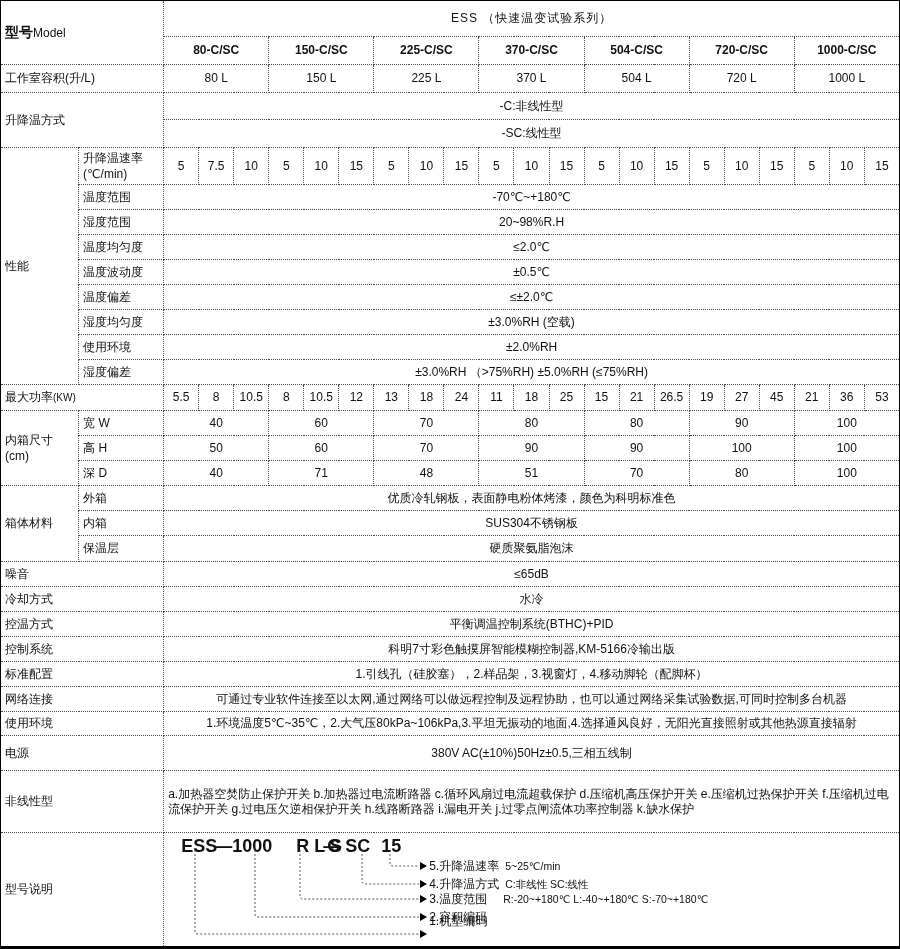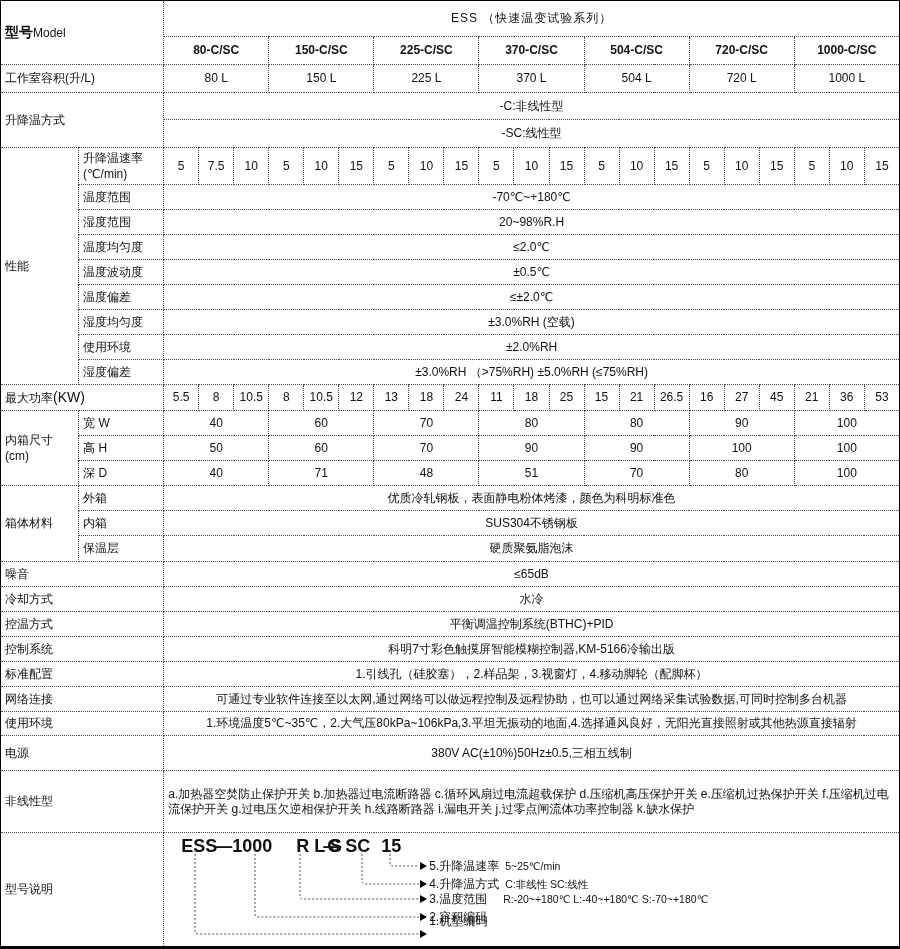--- a/index.html
+++ b/index.html
@@ -16,21 +16,21 @@
     border:1px dotted #4a4a4a;
     font-size:12px;line-height:1.25;
     padding:0 4px;overflow:hidden;vertical-align:middle;
     word-break:break-all;
   }
   td.lbl{text-align:left;padding-left:5px;}
   td.val{text-align:center;padding:0 1px;}
   td.title-cell{text-align:center;font-weight:normal;font-size:15.5px;letter-spacing:1px;}
   td.model-cell{text-align:center;font-weight:bold;font-size:12.5px;}
   .big-lbl{font-size:14px;font-weight:bold;}
-  .small{font-size:14px;}
+  .small{font-size:10px;}
   .two-line div{line-height:16px;}
   tr.rh36{height:36px} tr.rh28{height:28px} tr.rh27{height:27px}
   tr.rh37{height:37px} tr.rh25{height:25px} tr.rh26{height:26px}
   tr.rh24{height:24px} tr.rh35{height:35px} tr.rh62{height:62px}
   tr.rh115{height:115px}
   td.protect-val{line-height:25px;padding:2px 8px;text-align:left;}
   
   td.diagram-cell{padding:0;position:relative;}
   .diagram{position:relative;width:100%;height:113px;}
   .code-part{position:absolute;top:2px;font-size:18px;white-space:nowrap;font-weight:bold;}
@@ -181,21 +181,21 @@
     <td class="val">12</td>
     <td class="val">13</td>
     <td class="val">18</td>
     <td class="val">24</td>
     <td class="val">11</td>
     <td class="val">18</td>
     <td class="val">25</td>
     <td class="val">15</td>
     <td class="val">21</td>
     <td class="val">26.5</td>
-    <td class="val">16</td>
+    <td class="val">19</td>
     <td class="val">27</td>
     <td class="val">45</td>
     <td class="val">21</td>
     <td class="val">36</td>
     <td class="val">53</td>
   </tr>
 
   <tr class="rh25">
     <td class="lbl two-line" rowspan="3">
       <div>内箱尺寸</div>

